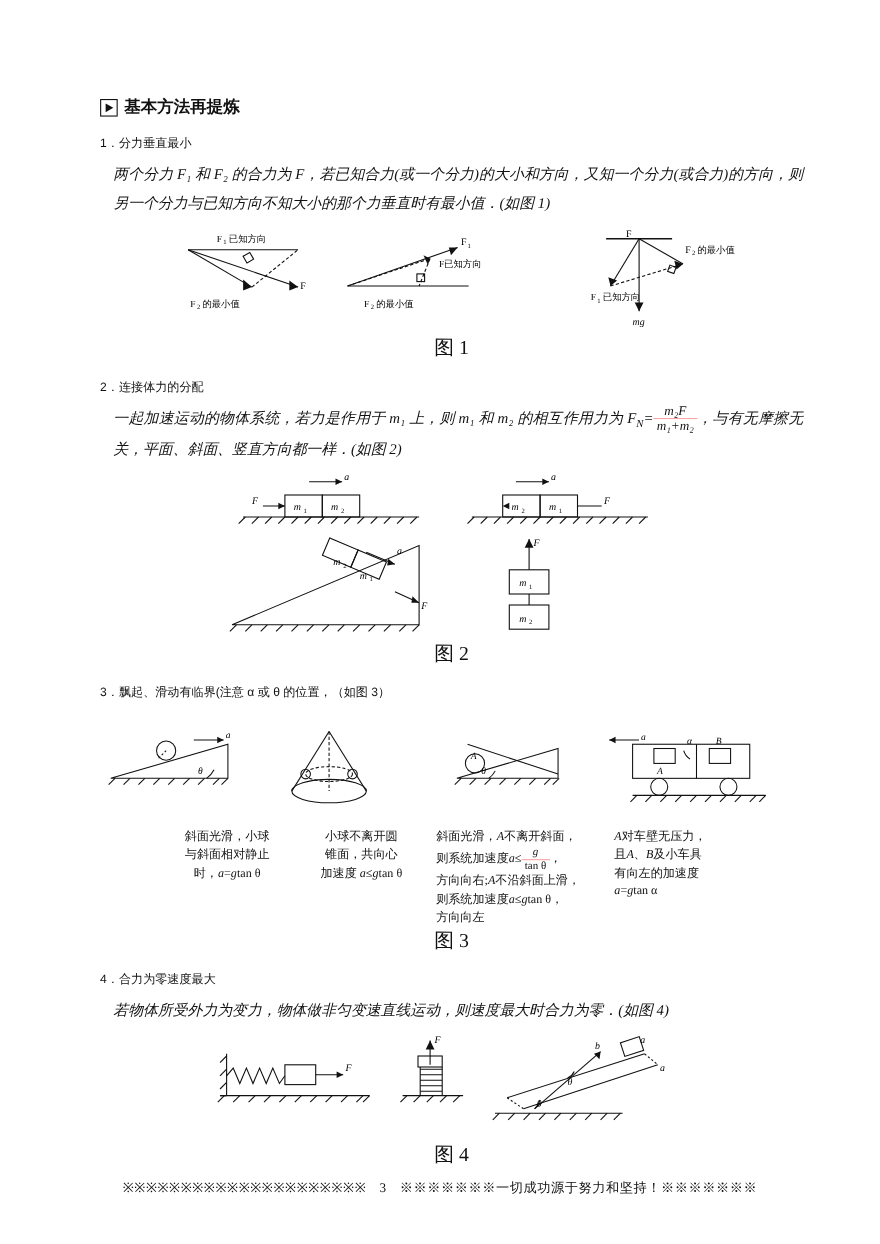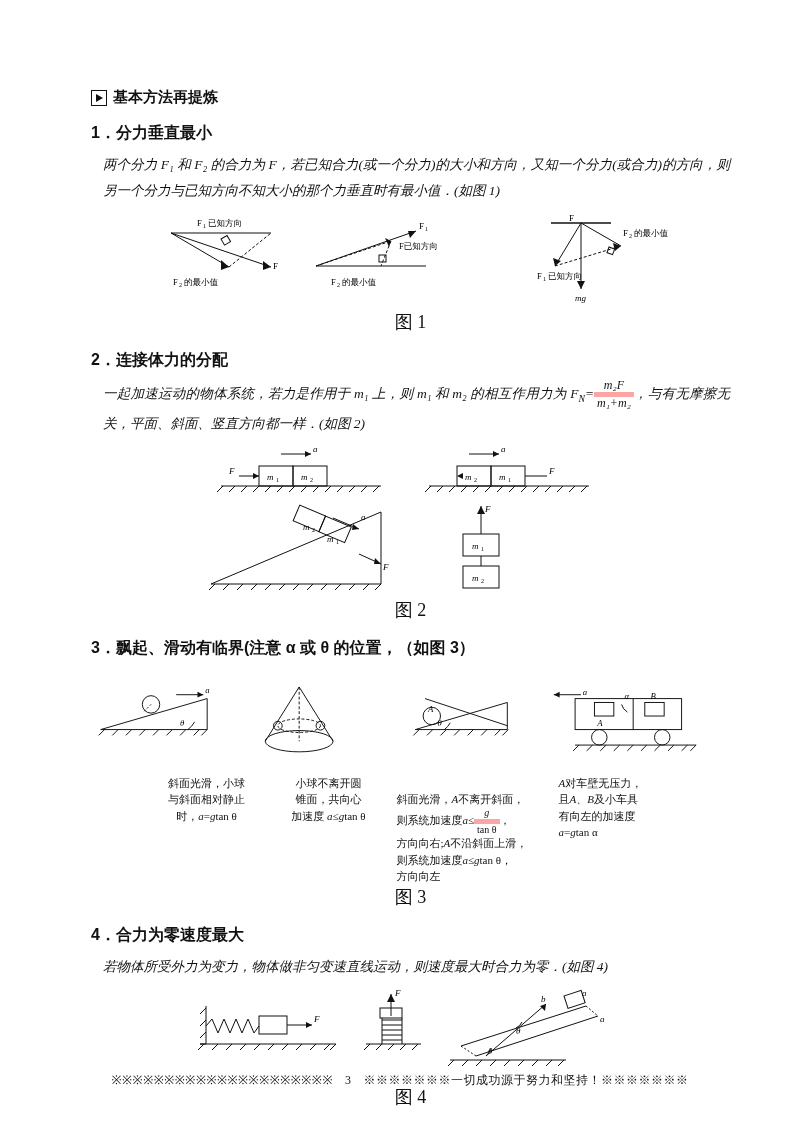--- a/index.html
+++ b/index.html
@@ -28,34 +28,34 @@
     border-bottom:6px solid transparent;
   }
   .tri-box{
     display:inline-flex;align-items:center;justify-content:center;
     width:14px;height:14px;border:1px solid #111;
   }
   .tri-box .tri-icon{
     border-left:7px solid #111;border-top:4px solid transparent;border-bottom:4px solid transparent;
   }
   h3.item-title{
-    font-size:16px;font-weight:bold;margin:16px 0 8px 0;
+    font-size:11px;font-weight:normal;margin:16px 0 8px 0;
     font-family:"Liberation Sans", sans-serif;
   }
   p.para{
     font-size:13.5px;line-height:1.95;margin:0 0 6px 12px;text-align:justify;font-style:italic;
   }
   .fig-caption{
     text-align:center;font-size:18px;margin:4px 0 2px 0;
   }
   .fig-wrap{margin:6px 0 2px 0;}
   sub{font-size:.72em;}
   i{font-family:"Liberation Serif", serif;}
   .frac{display:inline-block;vertical-align:middle;text-align:center;font-size:12px;line-height:1.15;}
-  .frac .num{display:block;border-bottom:5px solid #fca5a5;padding:0 3px;}
+  .frac .num{display:block;border-bottom:1px solid #fca5a5;padding:0 3px;}
   .frac .den{display:block;padding:0 3px;}
   .caption-col{font-size:11px;line-height:1.5;text-align:center;}
   .caption-col.left{text-align:left;}
   
   .footer{
     position:absolute;left:0;right:0;bottom:42px;
     text-align:center;font-size:12px;letter-spacing:.5px;
     font-family:"Liberation Sans", sans-serif;
   }
   .footer b{font-weight:normal;}
@@ -356,21 +356,21 @@
       </svg>
     </div>
 
     <div style="display:flex;justify-content:center;gap:14px;margin-top:-52px;">
       <div class="caption-col" style="width:108px;">
         斜面光滑，小球<br>与斜面相对静止<br>时，<i>a</i>=<i>g</i>tan&nbsp;θ
       </div>
       <div class="caption-col" style="width:108px;">
         小球不离开圆<br>锥面，共向心<br>加速度 <i>a</i>≤<i>g</i>tan&nbsp;θ
       </div>
-      <div class="caption-col left" style="width:148px;margin-top:16px;">
+      <div class="caption-col left" style="width:148px;">
         斜面光滑，<i>A</i>不离开斜面，<br>
         则系统加速度<i>a</i>≤<span class="frac" style="font-size:10px;"><span class="num"><i>g</i></span><span class="den">tan&nbsp;θ</span></span>，<br>
         方向向右;<i>A</i>不沿斜面上滑，<br>
         则系统加速度<i>a</i>≤<i>g</i>tan&nbsp;θ，<br>
         方向向左
       </div>
       <div class="caption-col left" style="width:110px;">
         <i>A</i>对车壁无压力，<br>且<i>A</i>、<i>B</i>及小车具<br>有向左的加速度<br><i>a</i>=<i>g</i>tan&nbsp;α
       </div>
     </div>

